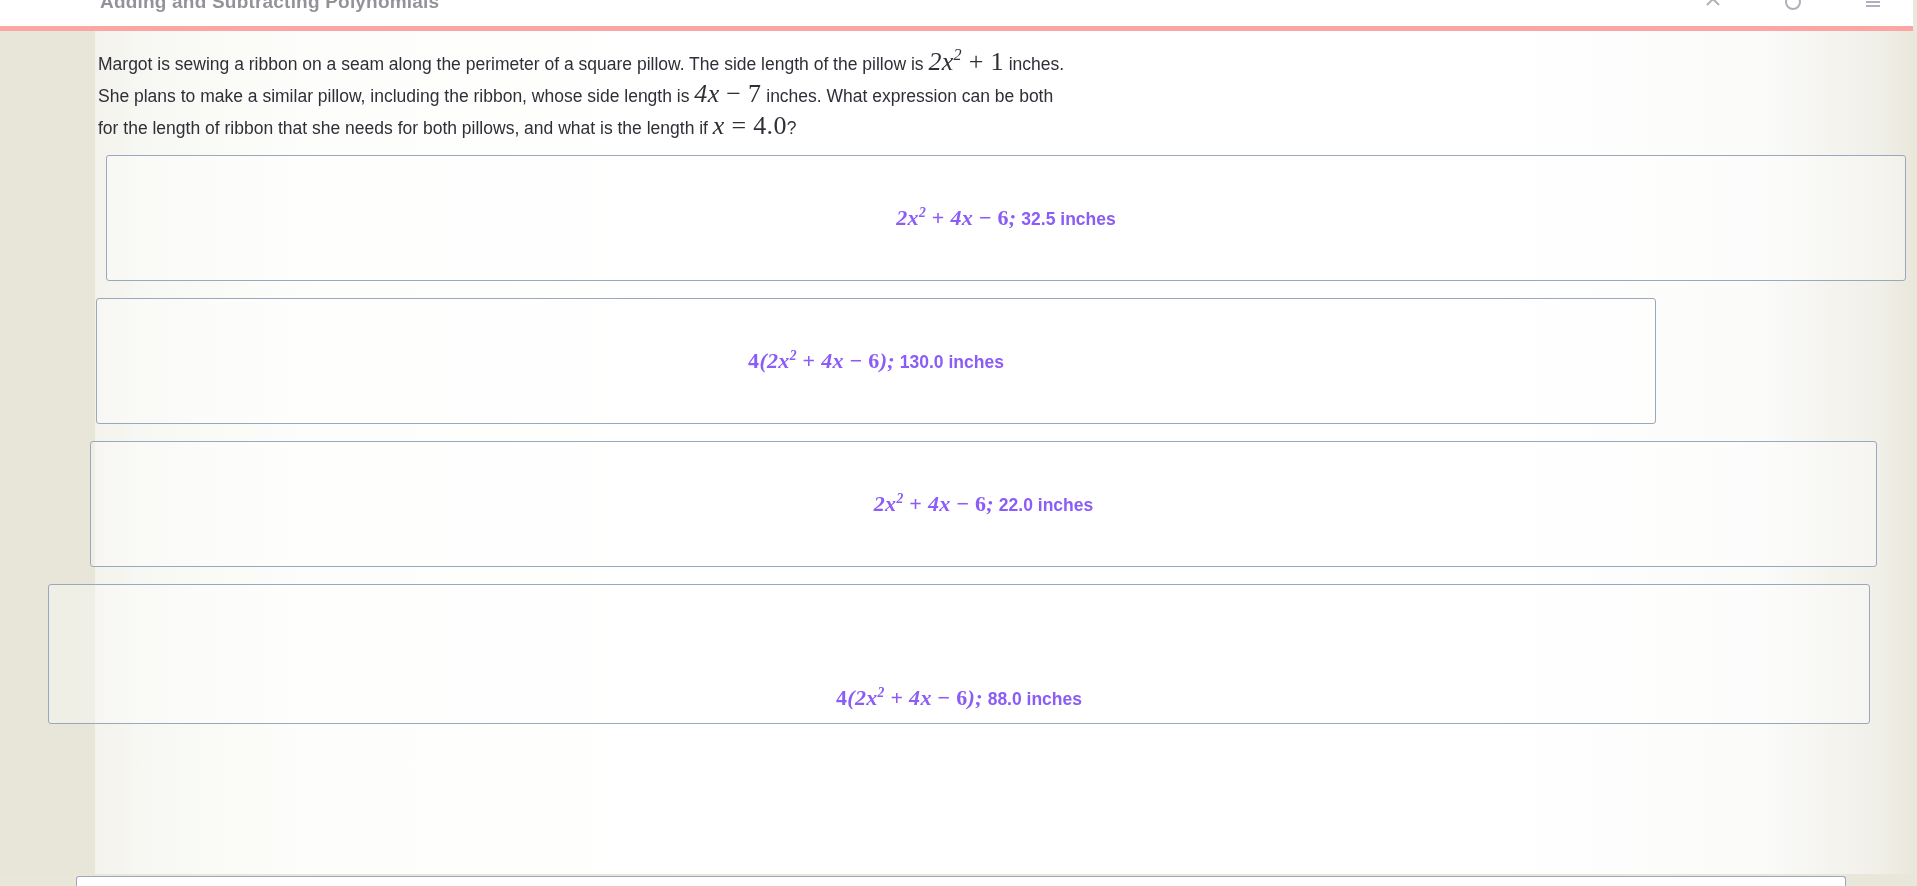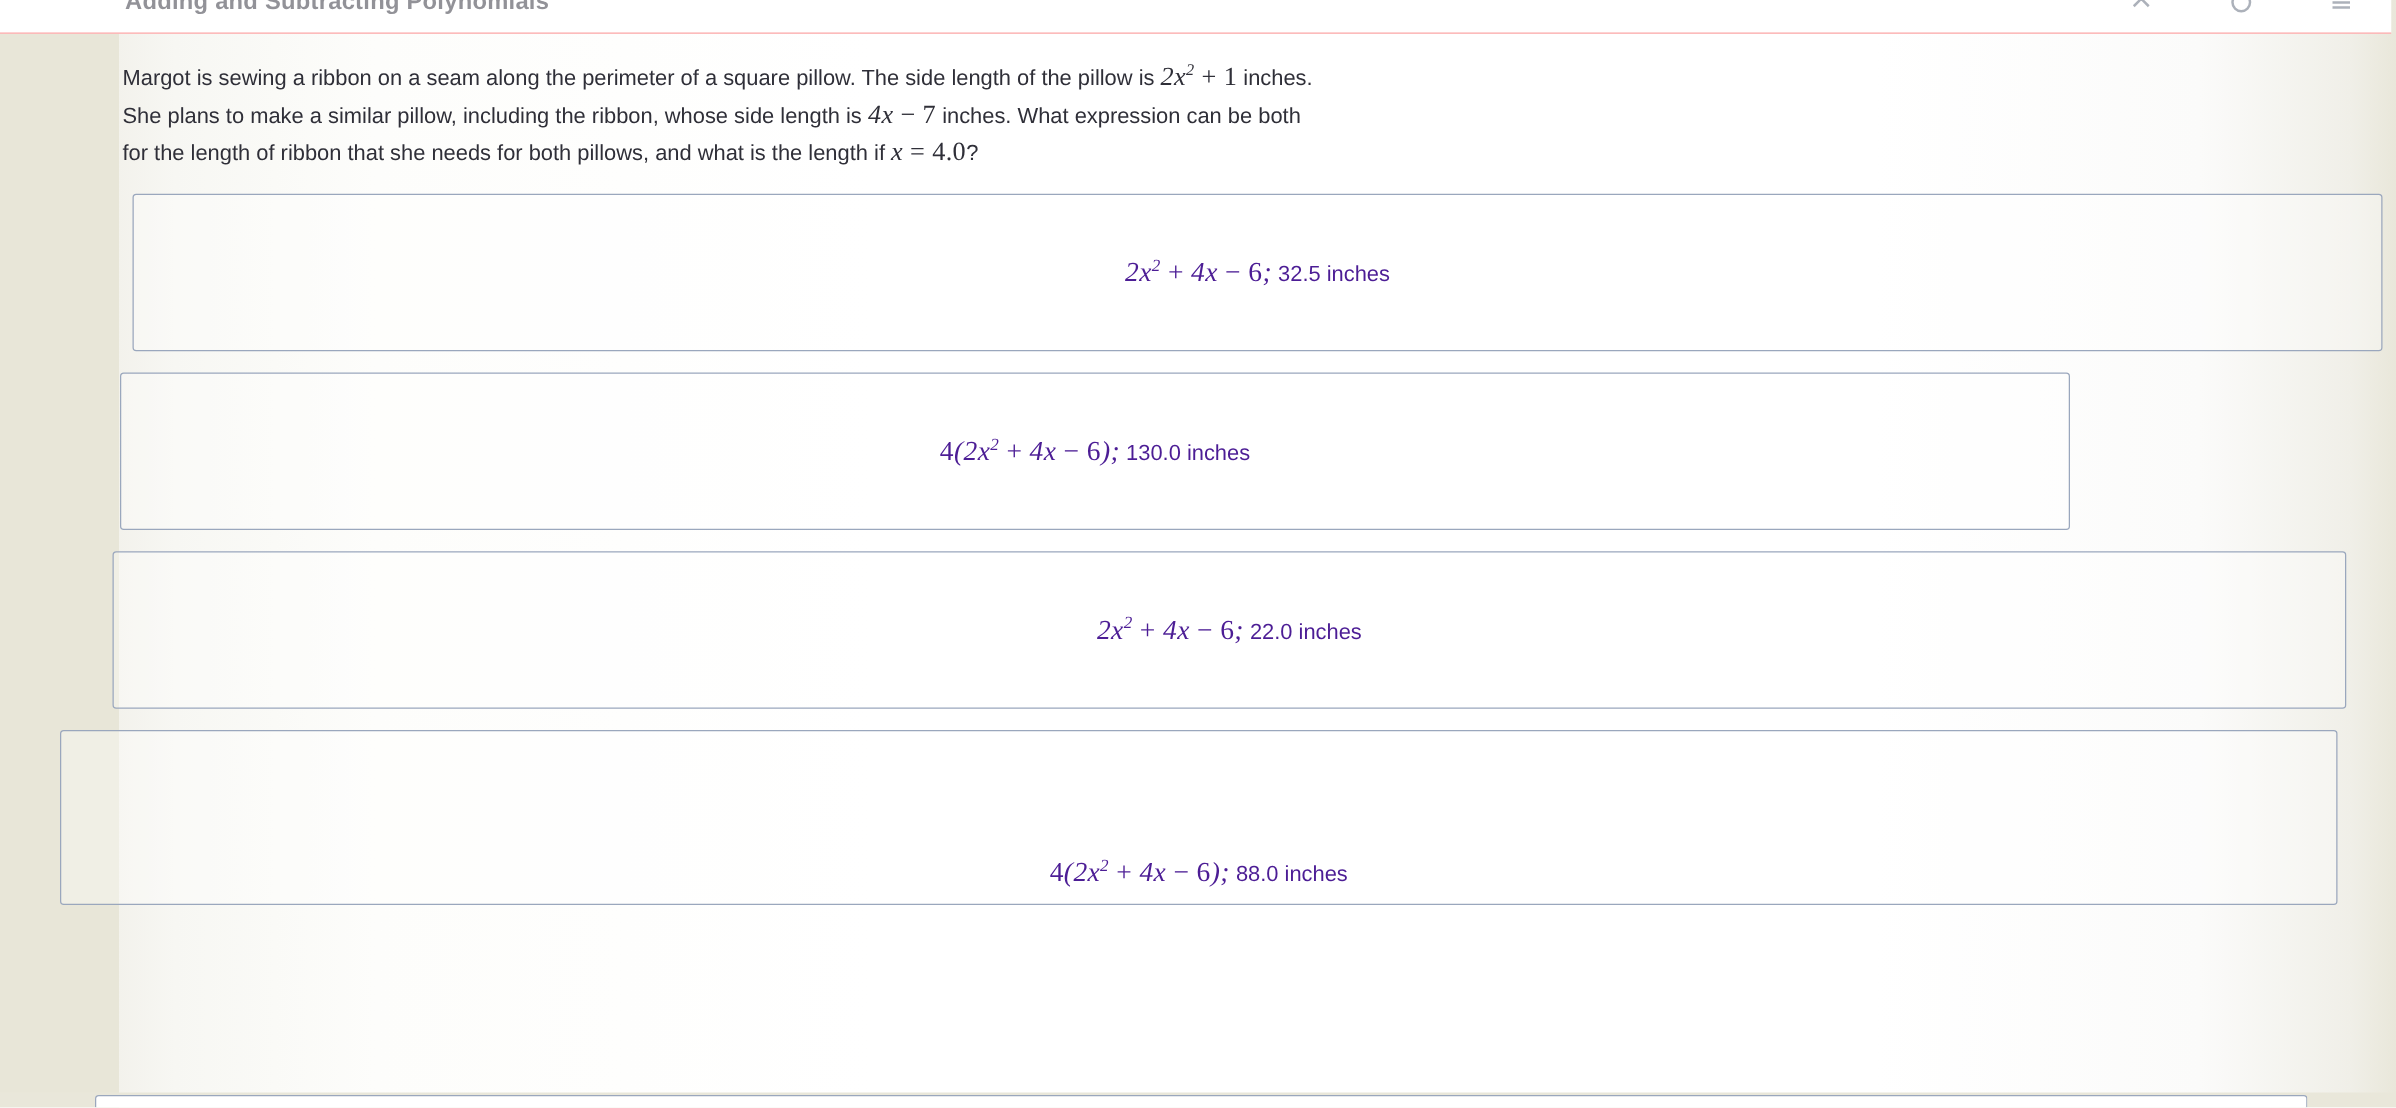--- a/index.html
+++ b/index.html
@@ -29,21 +29,21 @@
   }
 
   
   .top-bar {
     position: absolute;
     top: 0;
     left: 0;
     right: 4px;
     height: 26px;
     background: #ffffff;
-    border-bottom: 1px solid #fca5a5;
+    border-bottom: 5px solid #fca5a5;
     overflow: hidden;
   }
   .top-title {
     position: absolute;
     left: 100px;
     top: -9px;
     font-size: 19px;
     font-weight: bold;
     color: #3a3a44;
     letter-spacing: 0.2px;
@@ -74,21 +74,21 @@
     font-size: 17.5px;
     line-height: 29px;
     color: #2f2f38;
   }
   .question .ln { display: block; white-space: nowrap; }
 
   
   .math {
     font-family: "Liberation Serif", serif;
     font-style: italic;
-    font-size: 21px;
+    font-size: 26px;
     letter-spacing: 0.3px;
   }
   .math .op, .math .num {
     font-style: normal;
   }
   sup.exp {
     font-size: 0.62em;
     vertical-align: super;
     font-style: italic;
     line-height: 0;
@@ -113,22 +113,23 @@
     align-items: center;
     justify-content: center;
   }
   .option-1 { margin-left: 106px; margin-right: 12px; width: 1800px; }
   .option-2 { margin-left: 96px;  width: 1560px; }
   .option-3 { margin-left: 90px;  width: 1787px; }
   .option-4 { margin-left: 48px;  width: 1822px; height: 140px; }
 
   .option-text {
     font-size: 17.5px;
-    color: #4c1d95;
+    color: #8b5cf6;
     white-space: nowrap;
+    font-weight: bold;
   }
   .option-text .math { font-size: 22px; }
   .option-4 .option-text { position: relative; top: 44px; }
 
   
   .bottom-strip {
     position: absolute;
     left: 0;
     bottom: 0;
     width: 100%;

